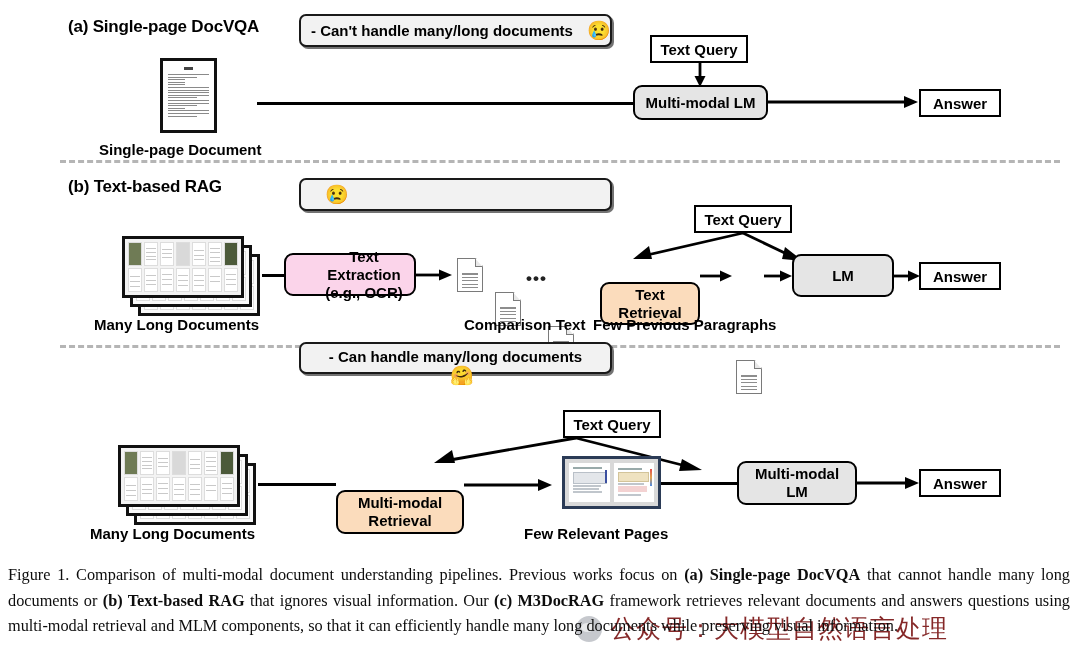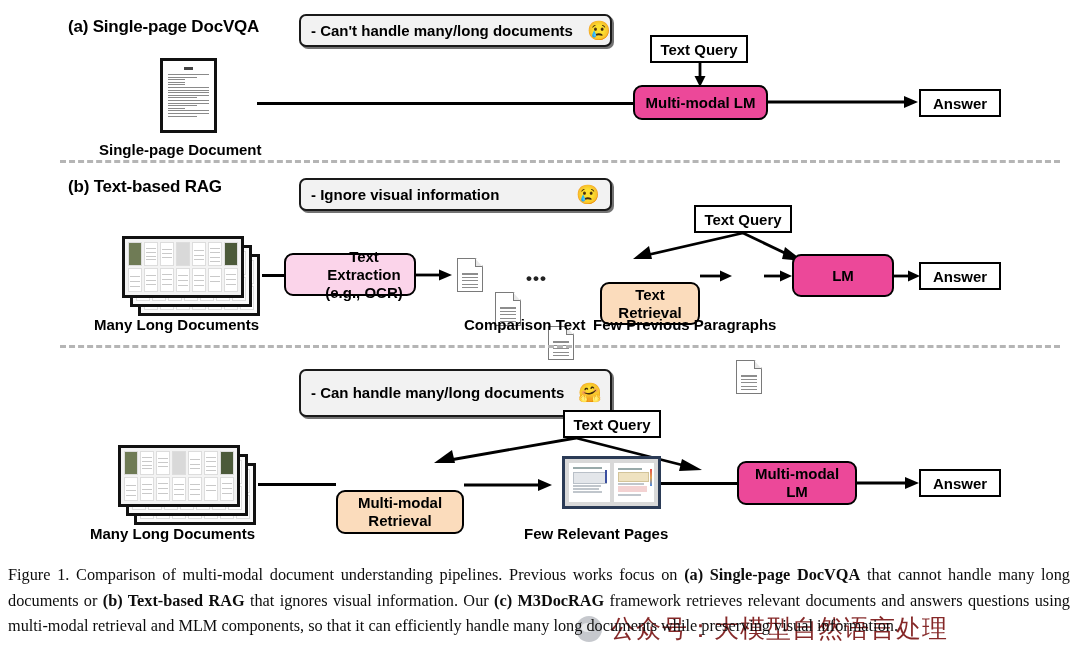--- a/index.html
+++ b/index.html
@@ -36,21 +36,21 @@
     display:flex;align-items:center;justify-content:center;
     font-weight:bold;font-size:15px;white-space:nowrap;
   }
 
   
   .proc{
     border:2.8px solid #000;border-radius:9px;box-sizing:border-box;
     display:flex;align-items:center;justify-content:center;text-align:center;
     font-weight:bold;font-size:15px;line-height:18px;
   }
-  .proc.blue{background:#ec4899;}
+  .proc.blue{background:#e5e5e5;}
   .proc.pink{background:#fbd4ea;}
   .proc.orange{background:#fbdcbc;margin-top:28px;}
 
   
   .hline{background:#000;height:2.6px;}
   svg.arrow{position:absolute;overflow:visible;}
 
   
   .caplabel{font-weight:bold;font-size:15px;white-space:nowrap;}
 
@@ -177,23 +177,20 @@
     <polygon points="150,9 136,3 136,15" fill="#000"></polygon>
   </svg>
 
   <div class="abs rect" style="left:919px;top:89px;width:82px;height:28px;">Answer</div>
 
   <div class="abs divider" style="left:60px;top:160px;width:1000px;"></div>
 
   <div class="abs sec-title" style="left:68px;top:177px;">(b) Text-based RAG</div>
 
   <div class="abs note" style="left:299px;top:178px;width:313px;height:33px;">
-    <div class="lines">
-      <div class="line">- Ignore visual information</div>
-    </div>
     <div class="emo">😢</div>
   </div>
 
   <div class="stack" style="left:122px;top:236px;width:140px;height:85px;">
     <div class="sheet" style="left:16px;top:18px;width:122px;height:62px;">
       <div class="mini"></div>
         <div class="mini"></div>
         <div class="mini"></div>
         <div class="mini"></div>
         <div class="mini"></div>
@@ -372,21 +369,21 @@
     <polygon points="26,9 14,3.5 14,14.5" fill="#000"></polygon>
   </svg>
 
   <div class="abs rect" style="left:919px;top:262px;width:82px;height:28px;">Answer</div>
 
   <div class="abs caplabel" style="left:593px;top:316px;">Few Previous Paragraphs</div>
 
   <div class="abs divider" style="left:60px;top:345px;width:1000px;"></div>
 
 
-  <div class="abs note" style="left:299px;top:369px;width:313px;height:48px;">
+  <div class="abs note" style="left:299px;top:342px;width:313px;height:32px;flex-direction:column;">
     <div class="lines">
       <div class="line">- Can handle many/long documents</div>
     </div>
     <div class="emo">🤗</div>
   </div>
 
   <div class="stack" style="left:118px;top:445px;width:140px;height:85px;">
     <div class="sheet" style="left:16px;top:18px;width:122px;height:62px;">
       <div class="mini"></div>
         <div class="mini"></div>

